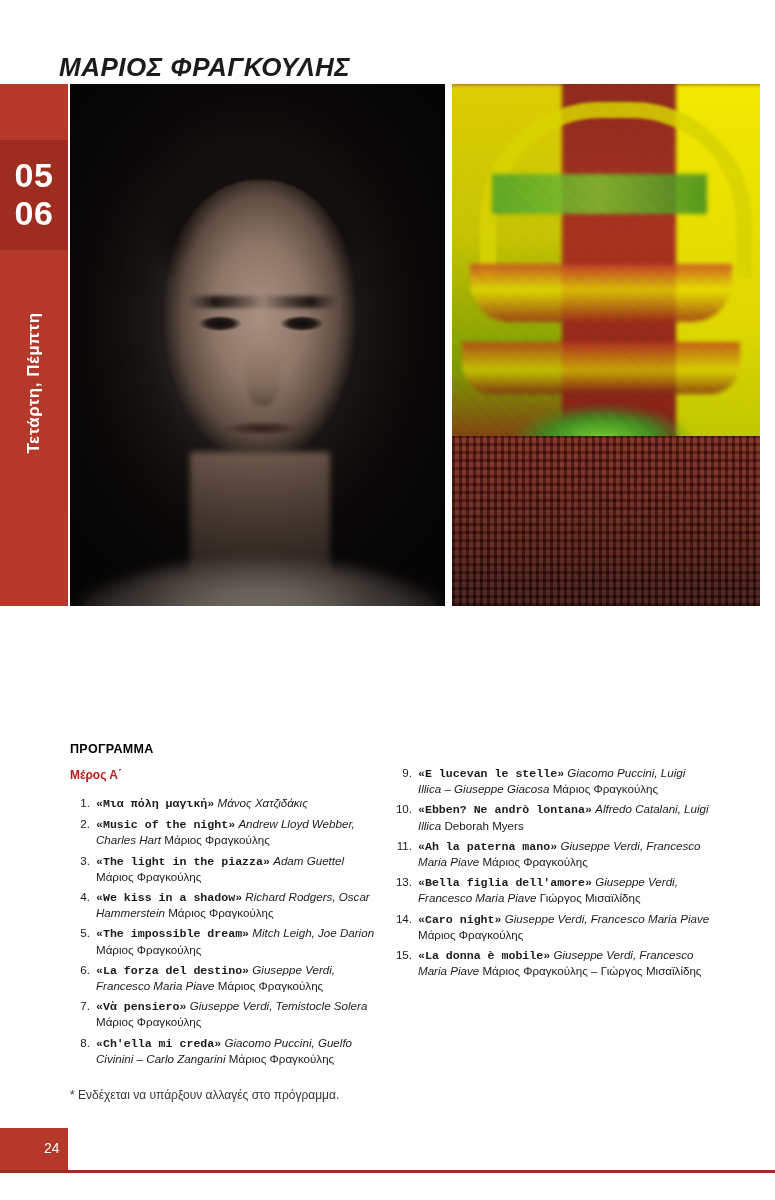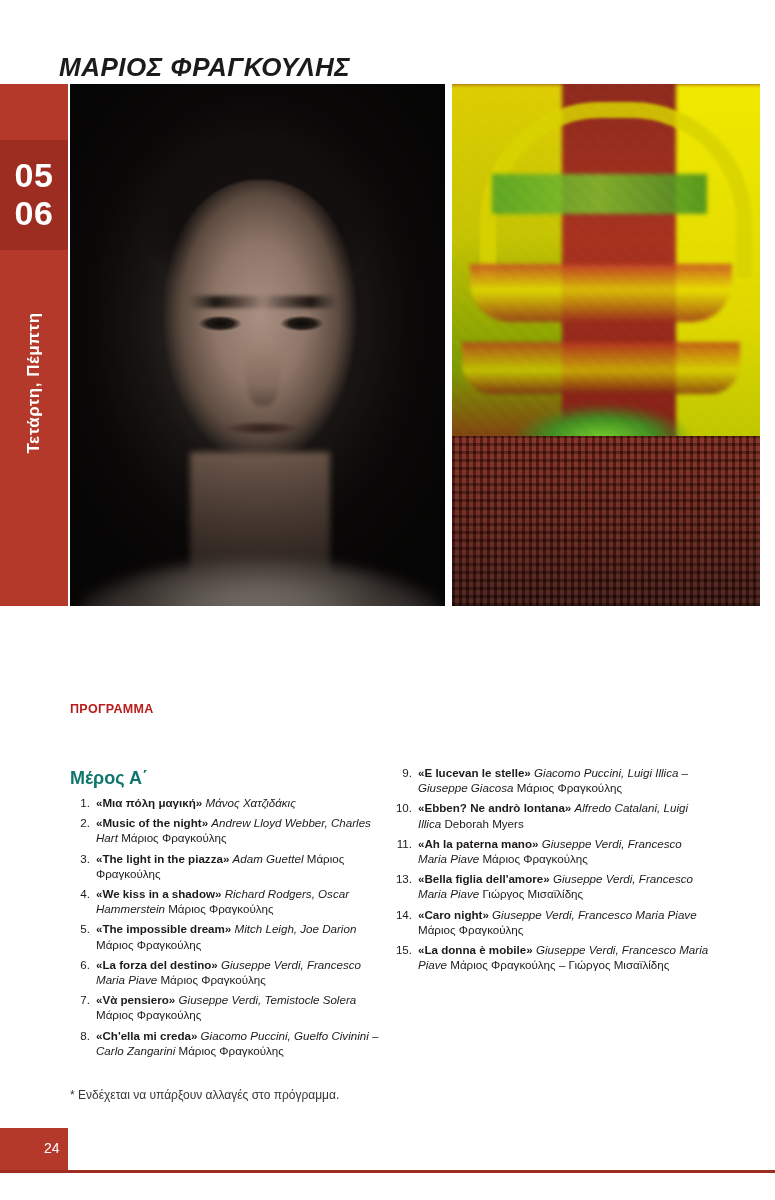--- a/index.html
+++ b/index.html
@@ -241,33 +241,33 @@
     top: 632px;
     font-size: 17px;
     color: #231f1e;
     letter-spacing: 0.2px;
   }
 
   
   .prog-heading {
     position: absolute;
     left: 70px;
-    top: 702px;
+    top: 742px;
     font-size: 12.5px;
     font-weight: bold;
-    color: #b91c1c;
+    color: #000000;
     letter-spacing: 0.3px;
   }
   .part-label {
     position: absolute;
     left: 70px;
     top: 768px;
-    font-size: 18px;
+    font-size: 12px;
     font-weight: bold;
-    color: #0f766e;
+    color: #b91c1c;
   }
 
   .col {
     position: absolute;
     font-size: 11.6px;
     line-height: 15.2px;
     color: #1d1a19;
   }
   .col-left { left: 70px; top: 795px; width: 310px; }
   .col-right { left: 392px; top: 765px; width: 318px; }
@@ -277,21 +277,21 @@
     padding-left: 26px;
     margin-bottom: 5px;
   }
   .item .num {
     position: absolute;
     left: 0;
     top: 0;
     width: 20px;
     text-align: right;
   }
-  .t-bold { font-weight: bold; }
+  .t-bold { font-weight: bold; font-family: Liberation Mono, monospace; }
   .t-ital { font-style: italic; }
 
   .footnote {
     position: absolute;
     left: 70px;
     top: 1088px;
     font-size: 12px;
     color: #3a3533;
   }
   .footer-red {

